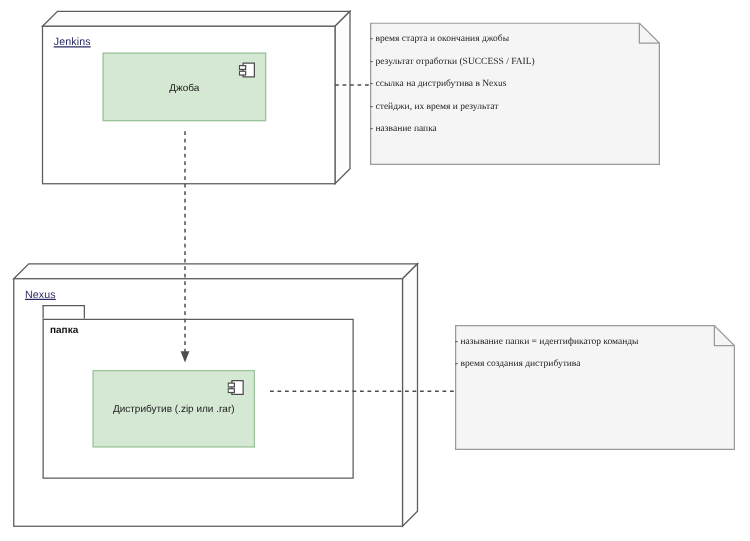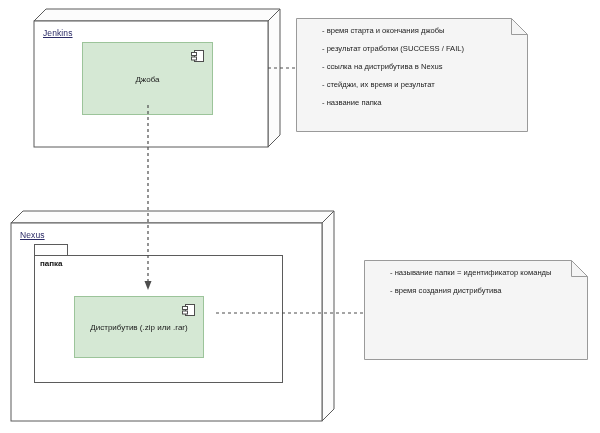--- a/index.html
+++ b/index.html
@@ -109,23 +109,24 @@
   .note {
     position: absolute;
   }
   .note svg.shape {
     position: absolute;
     left: 0;
     top: 0;
   }
   .note .lines {
     position: absolute;
-    left: 26px;
+    left: 0;
     top: 8px;
     right: 10px;
+    font-family: Liberation Serif, serif;
   }
   .note .line {
     font-size: 7.6px;
     color: #222222;
     line-height: 10px;
     margin-bottom: 8px;
     white-space: nowrap;
   }
 
   
@@ -143,21 +144,21 @@
 <div id="canvas">
 
   <div class="node" style="left:33px; top:8px; width:248px; height:140px;">
     <svg class="skew" width="248" height="140">
       <polygon points="1,13 13,1 247,1 235,13" fill="#fcfcfc" stroke="#5b5b5b" stroke-width="1"></polygon>
       <polygon points="235,13 247,1 247,127 235,139" fill="#fcfcfc" stroke="#5b5b5b" stroke-width="1"></polygon>
       <rect x="1" y="13" width="234" height="126" fill="#ffffff" stroke="#5b5b5b" stroke-width="1"></rect>
     </svg>
     <div class="node-label">Jenkins</div>
 
-    <div class="component" style="left:49px; top:34px; width:131px; height:73px;">
+    <div class="component" style="left:49px; top:34px; width:131px; height:55px;">
       <svg class="comp-icon" viewBox="0 0 14 14">
         <rect x="3.5" y="1.5" width="9" height="11" fill="#ffffff" stroke="#4d4d4d" stroke-width="1"></rect>
         <rect x="0.5" y="3.5" width="5" height="3" fill="#ffffff" stroke="#4d4d4d" stroke-width="1"></rect>
         <rect x="0.5" y="8" width="5" height="3" fill="#ffffff" stroke="#4d4d4d" stroke-width="1"></rect>
       </svg>
       <div class="component-label">Джоба</div>
     </div>
   </div>
 
   <div class="node" style="left:10px; top:210px; width:325px; height:212px;">

